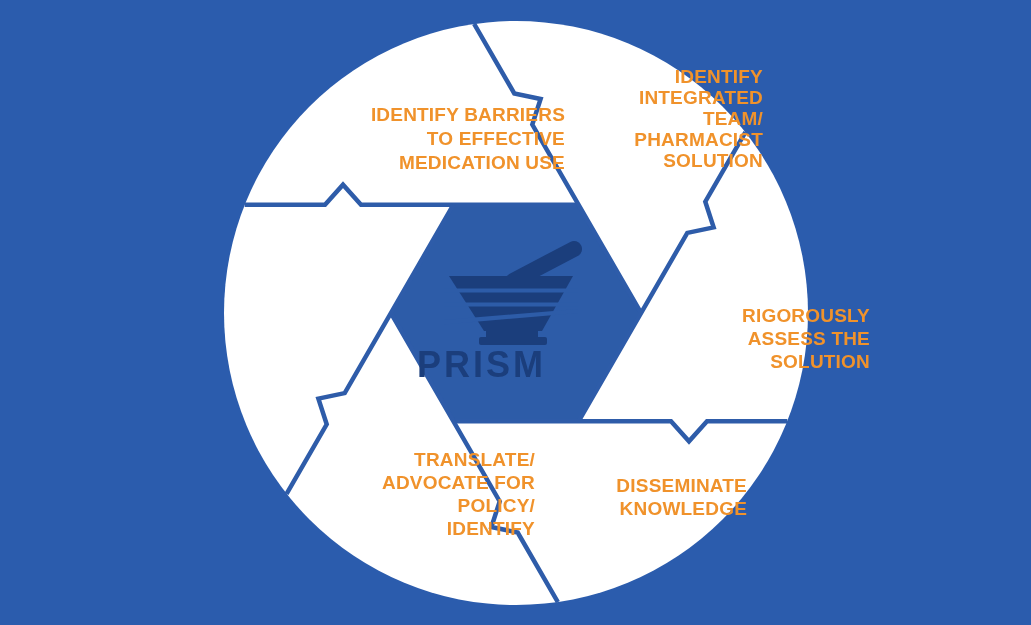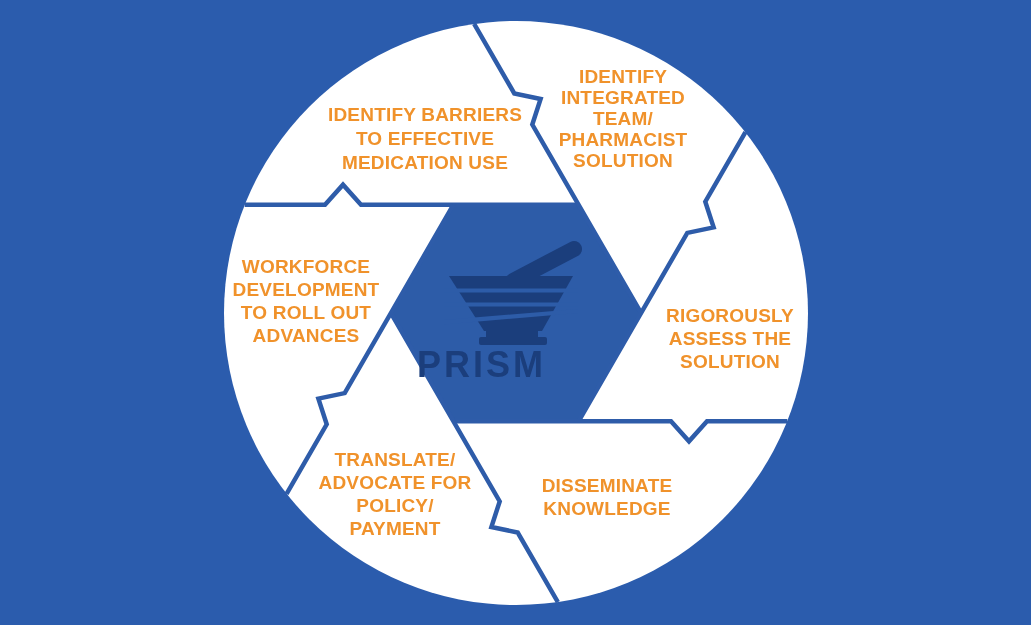--- a/index.html
+++ b/index.html
@@ -54,21 +54,21 @@
     font-weight: bold;
     letter-spacing: 3px;
     line-height: 36px;
   }
   .label {
     position: absolute;
     width: 280px;
     color: var(--label-text);
     font-size: 19px;
     font-weight: bold;
-    text-align: center;
+    text-align: right;
     white-space: pre-line;
     letter-spacing: 0.2px;
   }
   #label-1 { left: 285px; top: 103px; line-height: 24px; }
   #label-2 { left: 483px; top: 66px;  line-height: 21px; }
   #label-3 { left: 590px; top: 304px; line-height: 23px; }
   #label-4 { left: 467px; top: 474px; line-height: 23px; }
   #label-5 { left: 255px; top: 448px; line-height: 23px; }
   #label-6 { left: 166px; top: 255px; line-height: 23px; }
 </style>
@@ -117,19 +117,15 @@
 PHARMACIST
 SOLUTION</div>
   <div class="label" id="label-3">RIGOROUSLY
 ASSESS THE
 SOLUTION</div>
   <div class="label" id="label-4">DISSEMINATE
 KNOWLEDGE</div>
   <div class="label" id="label-5">TRANSLATE/
 ADVOCATE FOR
 POLICY/
-PAYMENT</div>
-  <div class="label" id="label-6">WORKFORCE
-DEVELOPMENT
-TO ROLL OUT
-ADVANCES</div>
+IDENTIFY</div>
 
 </div>
 
 </body></html>

